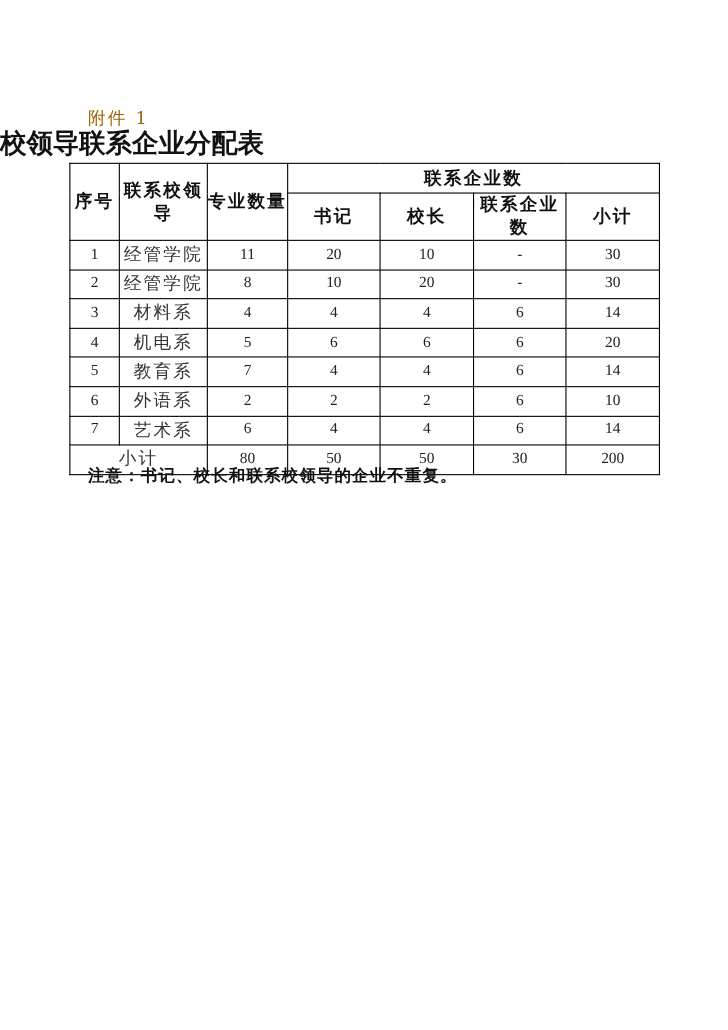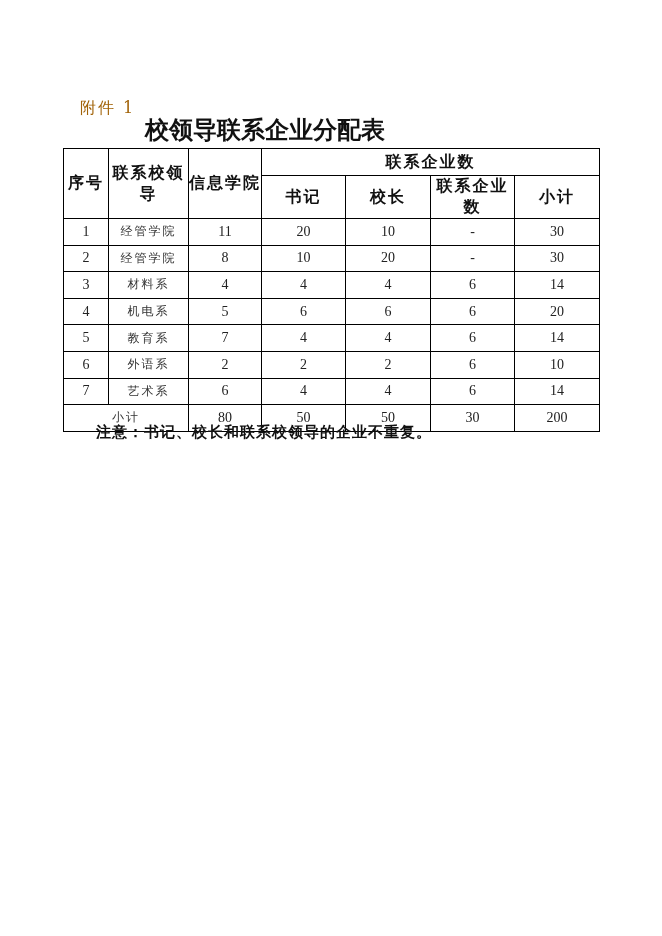--- a/index.html
+++ b/index.html
@@ -1,32 +1,32 @@
 <!DOCTYPE html>
 <html><head>
 <meta charset="utf-8">
 <style>
   html, body { margin: 0; padding: 0; background: #ffffff; }
   body { width: 662px; height: 936px; position: relative; overflow: hidden;
          font-family: "DejaVu Serif", "Liberation Serif", serif; color: #111; }
   .attach { position: absolute; left: 80px; top: 86px; font-size: 16px; letter-spacing: 2px; color: #a16207; margin-top: 12px; }
-  .title { position: absolute; left: 0; width: 530px; top: 114px; text-align: center;
+  .title { position: absolute; left: 0; width: 530px; top: 114px; 
            font-size: 24px; font-weight: bold; color: #111; padding-left: 0px; }
   .title span { position: relative; left: 0px; }
   table.grid { position: absolute; left: 63px; top: 148px; border-collapse: collapse; table-layout: fixed;
                width: 536px; }
   table.grid td, table.grid th { border: 1px solid #000; text-align: center; vertical-align: middle;
                padding: 0; font-size: 13px; }
   table.grid th { font-weight: bold; font-size: 16px; letter-spacing: 2px; font-family: "DejaVu Serif", serif; }
   table.grid td { font-family: "Liberation Serif", serif; font-size: 14px; color: #222; }
-  table.grid td.cn { font-family: "DejaVu Serif", serif; font-size: 12px; letter-spacing: 2px; color: #333; }
+  table.grid td.cn { font-family: "DejaVu Serif", serif; font-size: 16px; letter-spacing: 2px; color: #333; }
   tr.h1 th { height: 26px; }
   tr.h2 th { height: 25px; margin-top: 28px; }
   tr.row td { height: 25.6px; }
-  .note { position: absolute; left: 80px; top: 423px; font-size: 15px; font-weight: bold; letter-spacing: 1px; color: #111; margin-left: 16px; }
+  .note { position: absolute; left: 80px; top: 423px; font-size: 15px; font-weight: bold; letter-spacing: 1px; color: #111; }
 </style>
 </head>
 <body>
 
 <div class="attach">附件 1</div>
 <div class="title"><span>校领导联系企业分配表</span></div>
 
 <table class="grid">
   <colgroup>
     <col style="width:45px">
@@ -34,21 +34,21 @@
       <col style="width:73px">
     <col style="width:84px">
       <col style="width:85px">
       <col style="width:84px">
       <col style="width:85px">
   </colgroup>
   <tbody>
       <tr class="h1">
     <th rowspan="2">序号</th>
     <th rowspan="2">联系校领导</th>
-    <th rowspan="2">信息学院</th>
+    <th rowspan="2">专业数量</th>
     <th colspan="4">联系企业数</th>
   </tr>
   <tr class="h2">
     <th>书记</th>
     <th>校长</th>
     <th>联系企业数</th>
     <th>小计</th>
   </tr>
   <tr class="row">
     <td>1</td>

